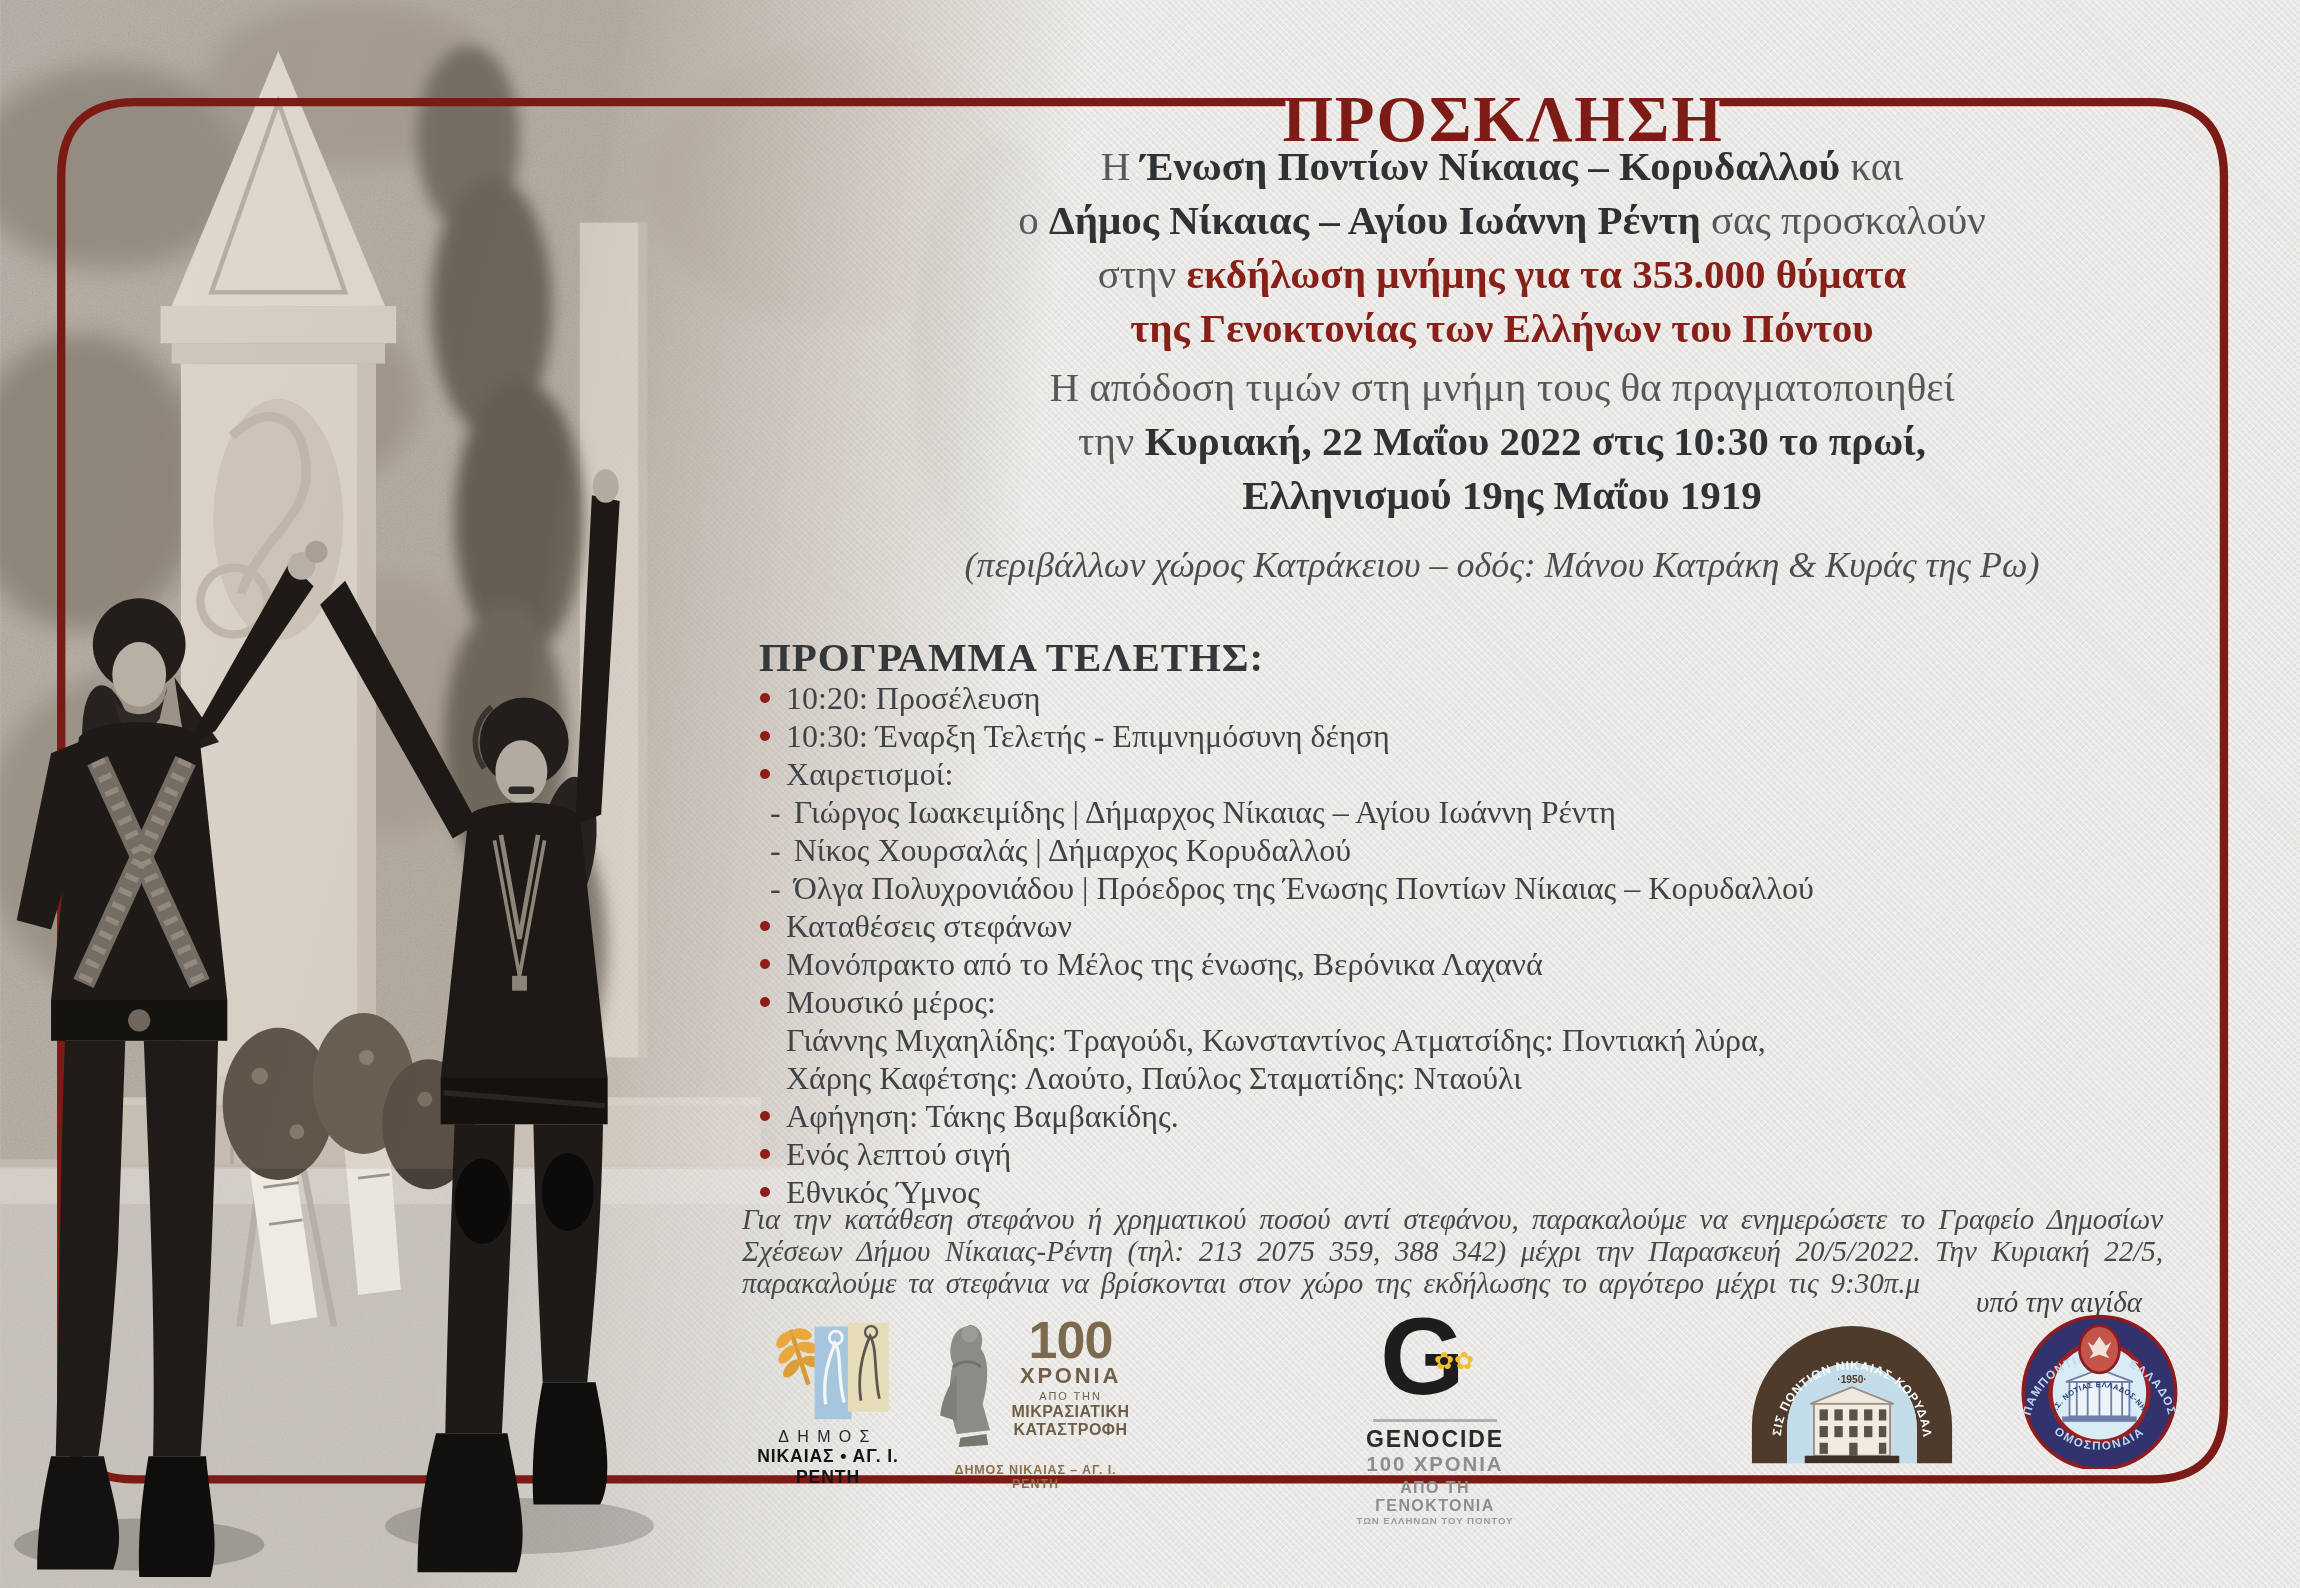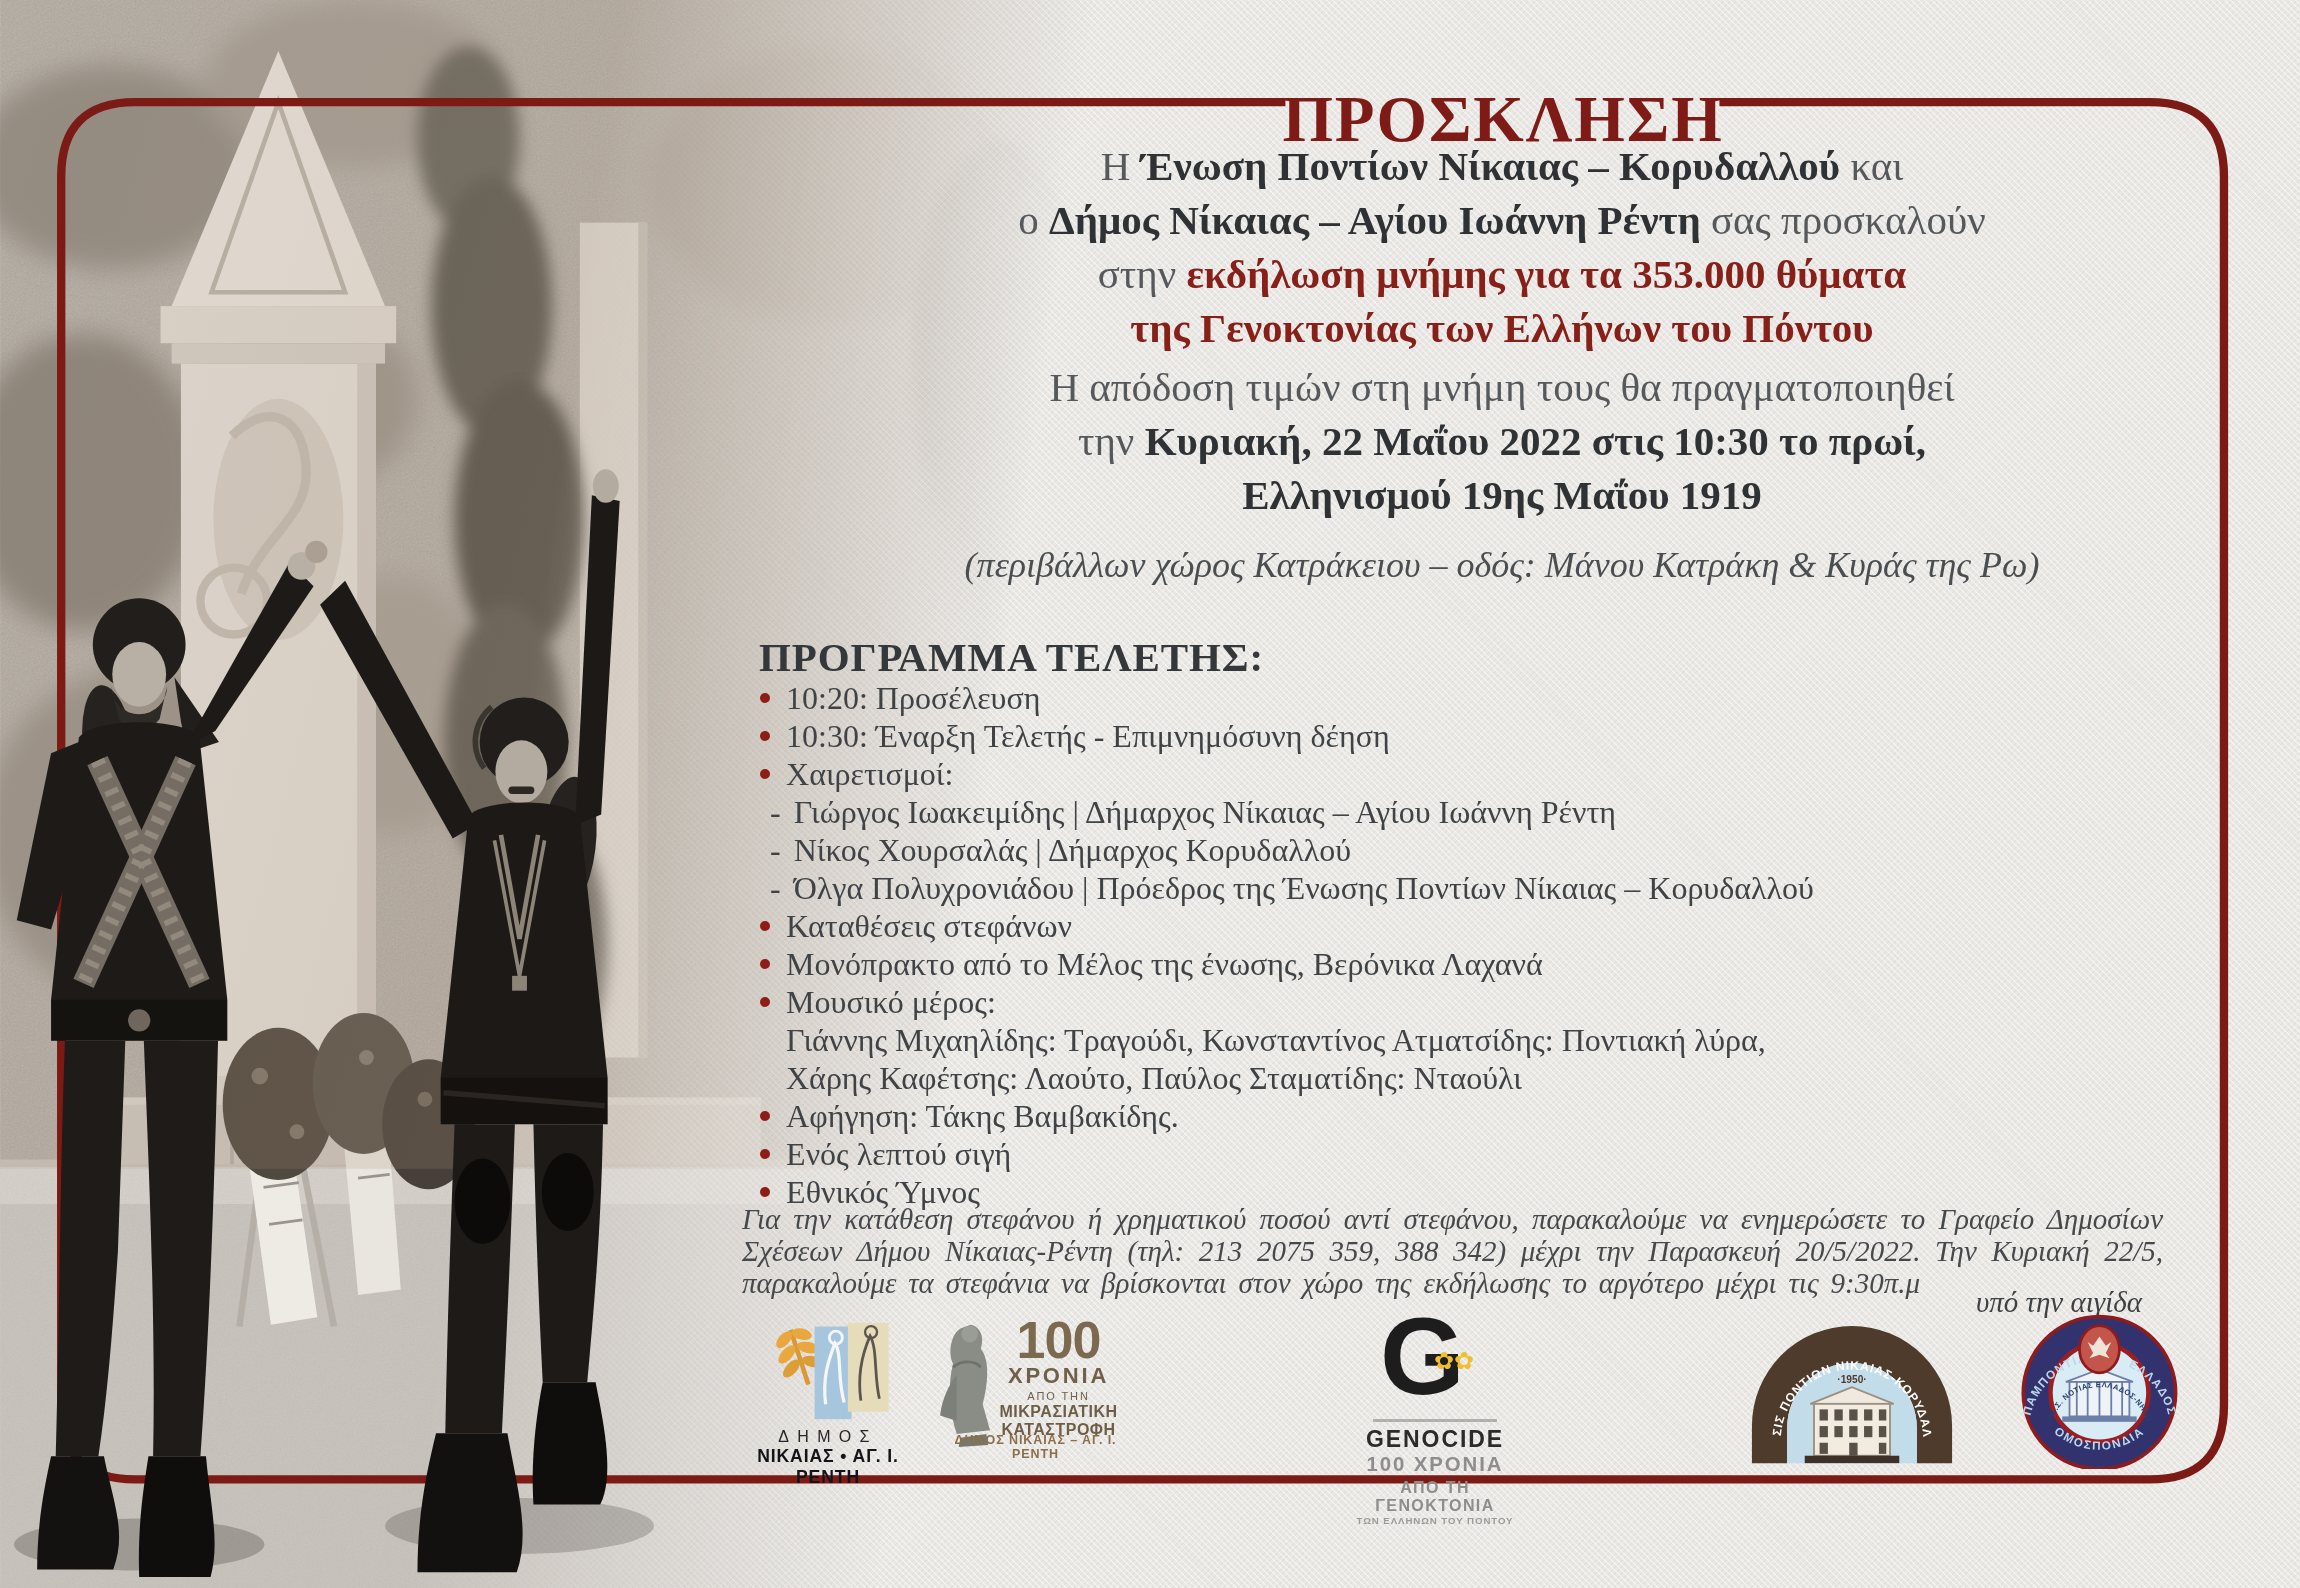--- a/index.html
+++ b/index.html
@@ -42,26 +42,26 @@
   .footer-note{left:742px;top:1203px;width:1421px;text-align:justify;
     font-style:italic;font-size:29px;line-height:32px;color:#46494c;word-spacing:4.6px;}
   .aegis{left:1920px;top:1286px;width:278px;text-align:center;
     font-style:italic;font-size:29px;color:#3f4245;}
 
   
   .logo{text-align:center;font-family:"Liberation Sans",sans-serif;}
   .logo .cap1{font-size:16px;letter-spacing:8.3px;color:#26262a;margin-top:7px;}
   .logo .cap2{font-weight:bold;font-size:17.6px;letter-spacing:0.9px;color:#141418;}
 
-  .logo2-txt{position:absolute;left:60px;top:0;width:139px;text-align:center;color:#7b6950;}
+  .logo2-txt{position:absolute;left:72px;top:0;width:139px;text-align:center;color:#7b6950;}
   .logo2-txt .big{font-weight:bold;font-size:52px;line-height:46px;letter-spacing:-0.9px;color:#7b6950;font-family:"Liberation Sans",sans-serif;}
   .logo2-txt .l1{font-weight:bold;font-size:22px;letter-spacing:2.8px;color:#70604a;}
   .logo2-txt .l2{font-size:11px;letter-spacing:1.9px;color:#70604a;margin:0.9px 0;}
   .logo2-txt .l3,.logo2-txt .l4{font-weight:bold;font-size:16px;letter-spacing:0.5px;color:#6e5e48;}
-  .logo2-cap{position:absolute;left:0;top:116px;width:213px;text-align:center;
+  .logo2-cap{position:absolute;left:0;top:146px;width:213px;text-align:center;
     font-weight:bold;font-size:12.5px;letter-spacing:0.9px;color:#8a6f4c;}
 
   .glogo .gletter{font-family:"Liberation Sans",sans-serif;font-weight:bold;
     font-size:109px;line-height:93px;color:#1d1d1d;letter-spacing:0;}
   .glogo .flower{position:absolute;left:78px;top:41px;color:#f0bf2e;font-size:24px;line-height:20.4px;}
   .glogo .rule{height:2.8px;background:rgba(130,130,130,.55);margin:7.4px 16.7px 3.7px 16.7px;}
   .glogo .name{font-family:"Liberation Sans",sans-serif;font-weight:bold;font-size:23px;letter-spacing:1.9px;color:#2b2b2b;}
   .glogo .g1{font-family:"Liberation Sans",sans-serif;font-weight:bold;font-size:20.4px;letter-spacing:1.9px;color:#8d8d8d;}
   .glogo .g2{font-family:"Liberation Sans",sans-serif;font-weight:bold;font-size:16px;letter-spacing:1.4px;color:#8d8d8d;margin-top:3px;}
   .glogo .g3{font-family:"Liberation Sans",sans-serif;font-weight:bold;font-size:9.7px;letter-spacing:0.9px;color:#9b9b9b;}

